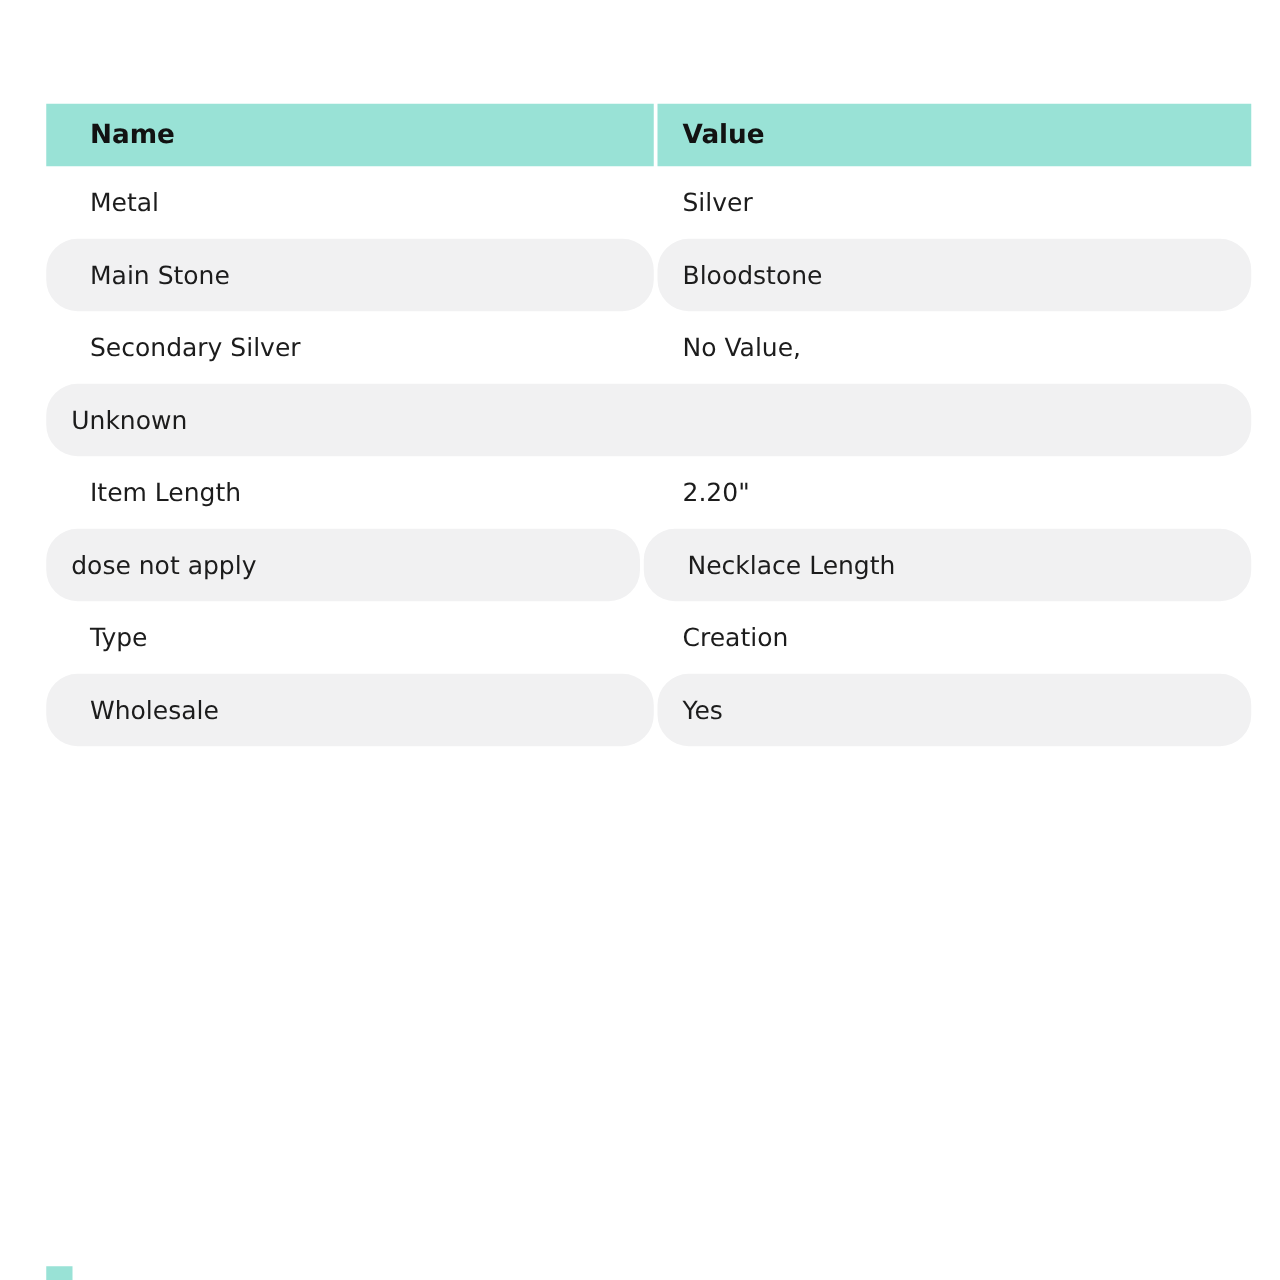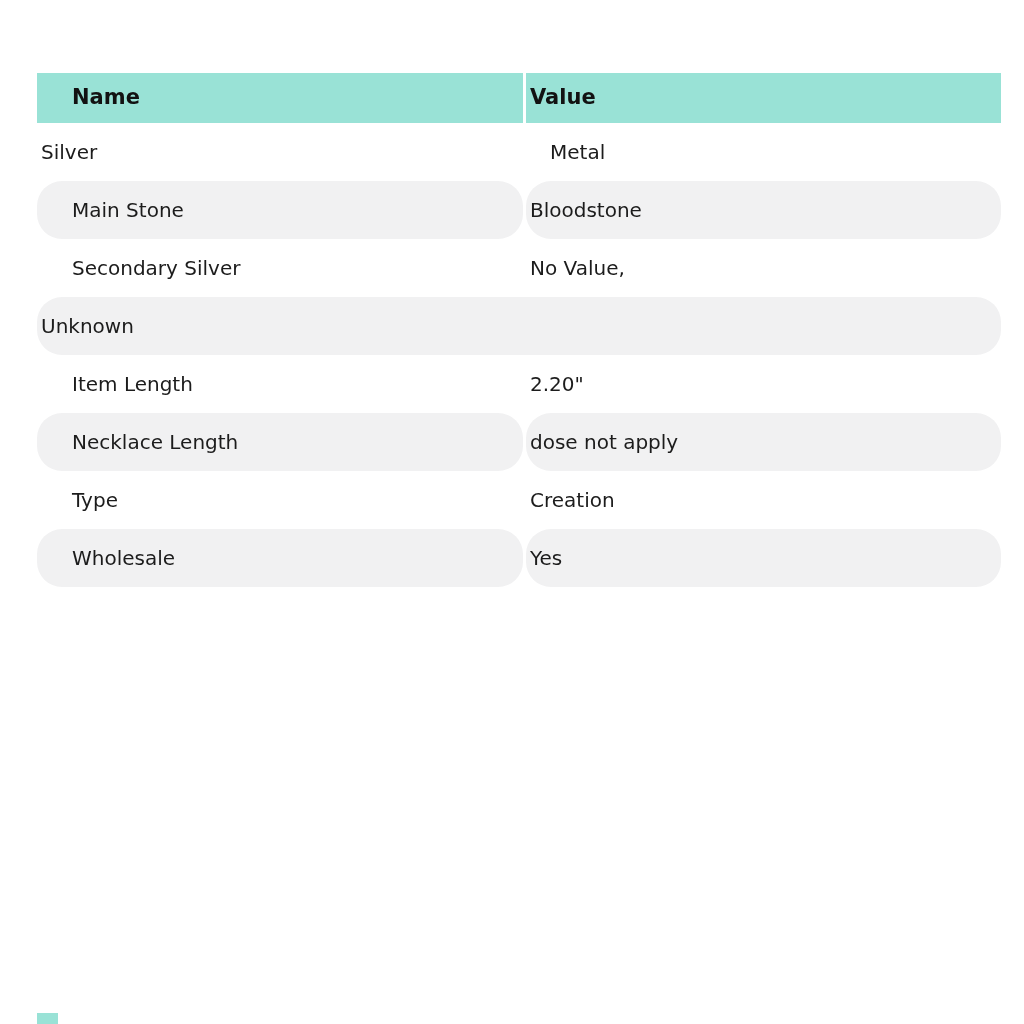--- a/index.html
+++ b/index.html
@@ -14,21 +14,21 @@
     width: 1024px;
     height: 1024px;
     background: var(--page-bg);
     font-family: "DejaVu Sans", "Liberation Sans", sans-serif;
     overflow: hidden;
   }
   .page { position: relative; width: 1024px; height: 1024px; }
   .spec-table {
     position: absolute;
     left: 37px;
-    top: 73px;
+    top: 83px;
     width: 964px;
   }
   .row {
     display: flex;
     column-gap: 3px;
     height: 58px;
   }
   .row.header { height: 50px; }
   .cell {
     display: flex;
@@ -38,21 +38,21 @@
     font-size: 20px;
     line-height: 1.2;
     white-space: pre;
   }
   .cell.name {
     width: 486px;
     padding-left: 35px;
   }
   .cell.value {
     flex: 1;
-    padding-left: 4px;
+    padding-left: 20px;
   }
   .row.header .cell {
     background: var(--header-bg);
     color: var(--header-text);
     font-weight: 700;
     font-size: 21px;
   }
   .row.alt .cell { background: var(--alt-bg); border-radius: 25px; }
   .next-header-fragment {
     position: absolute;
@@ -69,22 +69,22 @@
 <div class="page">
 
   <div class="spec-table">
 
     <div class="row header">
       <div class="cell name">Name</div>
       <div class="cell value">Value</div>
     </div>
 
     <div class="row">
+      <div class="cell name">Metal</div>
       <div class="cell value">Silver</div>
-      <div class="cell name">Metal</div>
     </div>
 
     <div class="row alt">
       <div class="cell name">Main Stone</div>
       <div class="cell value">Bloodstone</div>
     </div>
 
     <div class="row">
       <div class="cell name">Secondary Silver</div>
       <div class="cell value">No Value,</div>
@@ -93,22 +93,22 @@
     <div class="row alt">
       <div class="cell value">Unknown</div>
     </div>
 
     <div class="row">
       <div class="cell name">Item Length</div>
       <div class="cell value">2.20"</div>
     </div>
 
     <div class="row alt">
+      <div class="cell value">dose not apply</div>
       <div class="cell name">Necklace Length</div>
-      <div class="cell value">dose not apply</div>
     </div>
 
     <div class="row">
       <div class="cell name">Type</div>
       <div class="cell value">Creation</div>
     </div>
 
     <div class="row alt">
       <div class="cell name">Wholesale</div>
       <div class="cell value">Yes</div>

